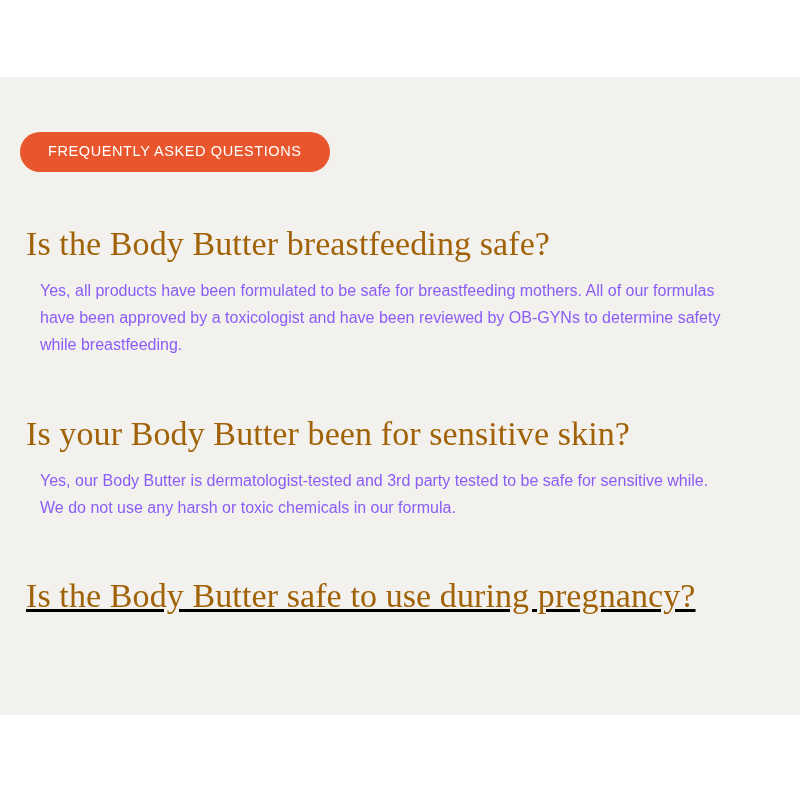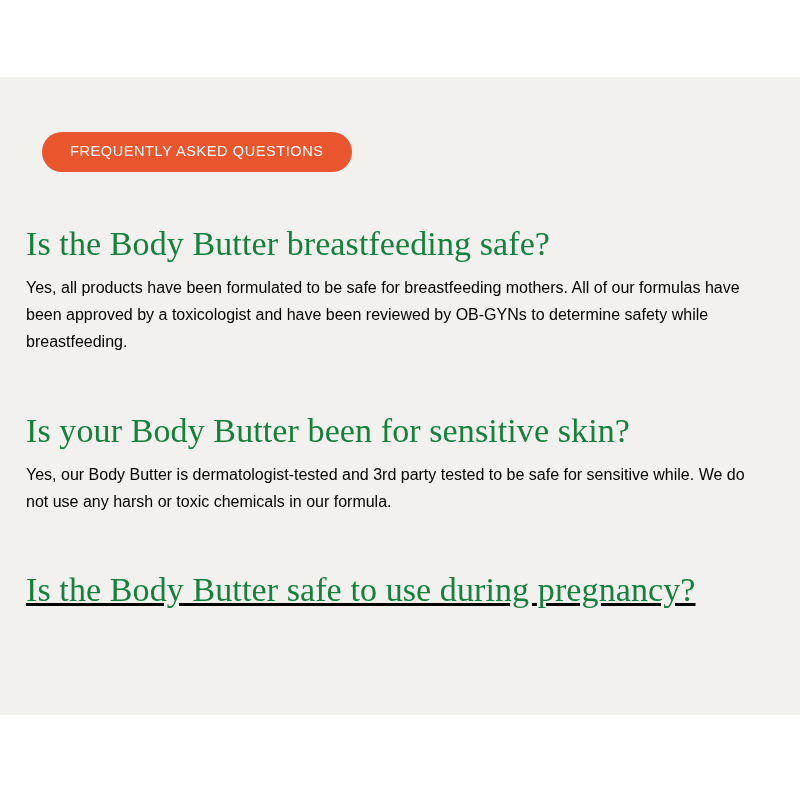--- a/index.html
+++ b/index.html
@@ -27,21 +27,21 @@
     top: 77px;
     width: 800px;
     height: 638px;
     background: #f2f1ed;
     box-sizing: border-box;
     padding: 0;
   }
 
   .badge-row {
     position: absolute;
-    left: 42px;
+    left: 20px;
     top: 55px;
   }
 
   .faq-badge {
     display: inline-block;
     background: #e9552c;
     color: #ffffff;
     font-family: "Liberation Sans", sans-serif;
     font-size: 14.5px;
     font-weight: 400;
@@ -64,33 +64,33 @@
   }
   .faq-item:last-child {
     margin-bottom: 0;
     text-decoration: underline;
   }
 
   .faq-question {
     font-family: "Liberation Serif", serif;
     font-size: 34px;
     font-weight: 400;
-    color: #15803d;
+    color: #a16207;
     line-height: 1.12;
     margin: 0 0 11px 0;
     letter-spacing: 0.1px;
   }
 
   .faq-answer {
     font-family: "Liberation Sans", sans-serif;
     font-size: 16px;
     font-weight: 400;
-    color: #000000;
+    color: #8b5cf6;
     line-height: 1.70;
-    margin: 0;
+    margin: 14px;
     max-width: 722px;
   }
 </style>
 </head>
 <body>
 
 <div class="page">
 
   <section class="faq-panel">
 

